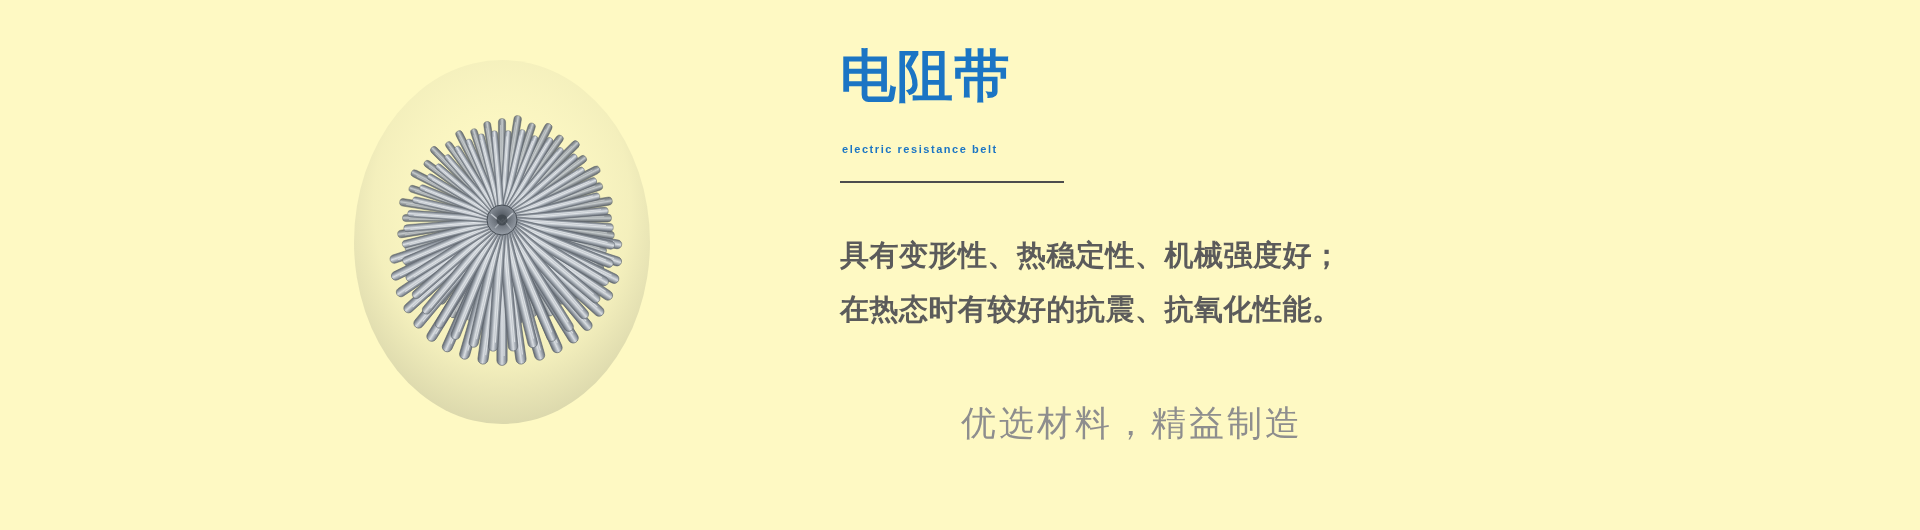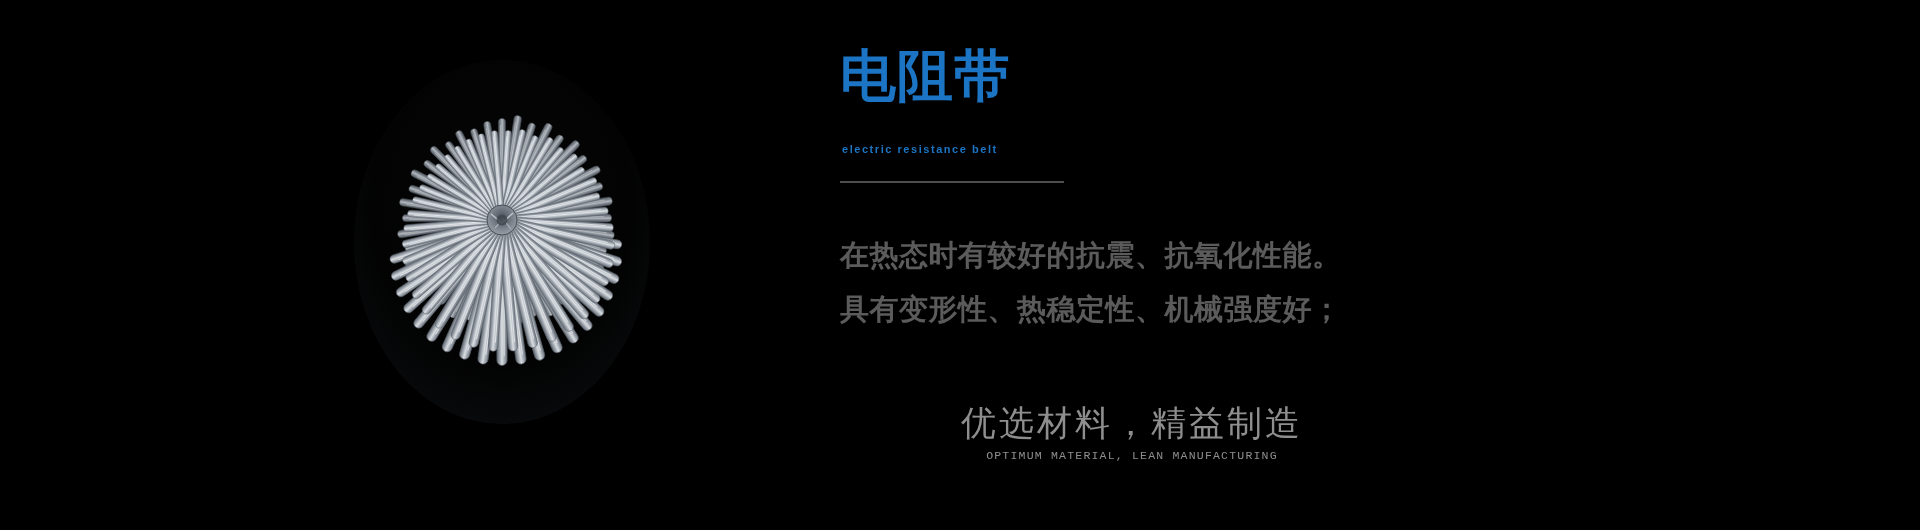--- a/index.html
+++ b/index.html
@@ -12,21 +12,21 @@
     height: 530px;
     background: #f4f4f4;
     font-family: "Liberation Sans", "DejaVu Sans", sans-serif;
     overflow: hidden;
   }
 
   .banner {
     position: relative;
     width: 1920px;
     height: 530px;
-    background: #000000;
+    background: #fef9c3;
   }
 
   
   .product-figure {
     position: absolute;
     left: 352px;
     top: 42px;
     width: 300px;
     height: 390px;
   }
@@ -495,24 +495,23 @@
 
   <div class="text-column">
 
     <h1 class="title-zh">电阻带</h1>
 
     <p class="title-en">electric resistance belt</p>
 
     <hr class="divider">
 
     <div class="body-copy">
+      <p class="body-line">具有变形性、热稳定性、机械强度好；</p>
       <p class="body-line">在热态时有较好的抗震、抗氧化性能。</p>
-      <p class="body-line">具有变形性、热稳定性、机械强度好；</p>
     </div>
 
     <div class="slogan">
       <p class="slogan-zh">优选材料，精益制造</p>
-      <p class="slogan-en">OPTIMUM MATERIAL, LEAN MANUFACTURING</p>
     </div>
 
   </div>
 
 </div>
 
 </body></html>

